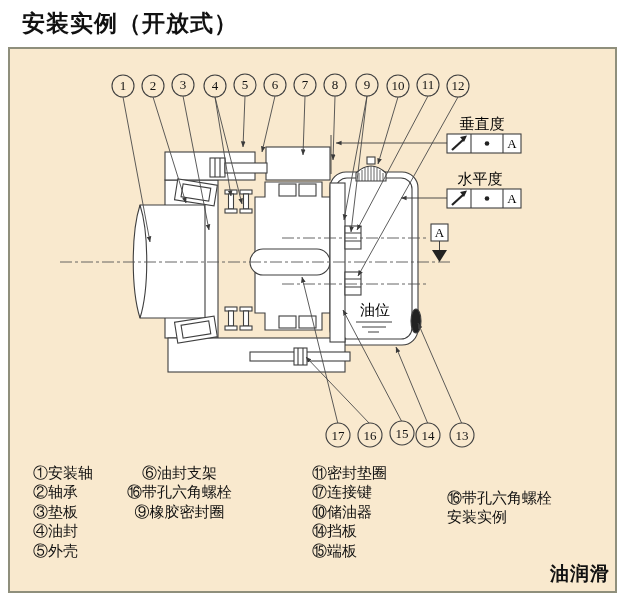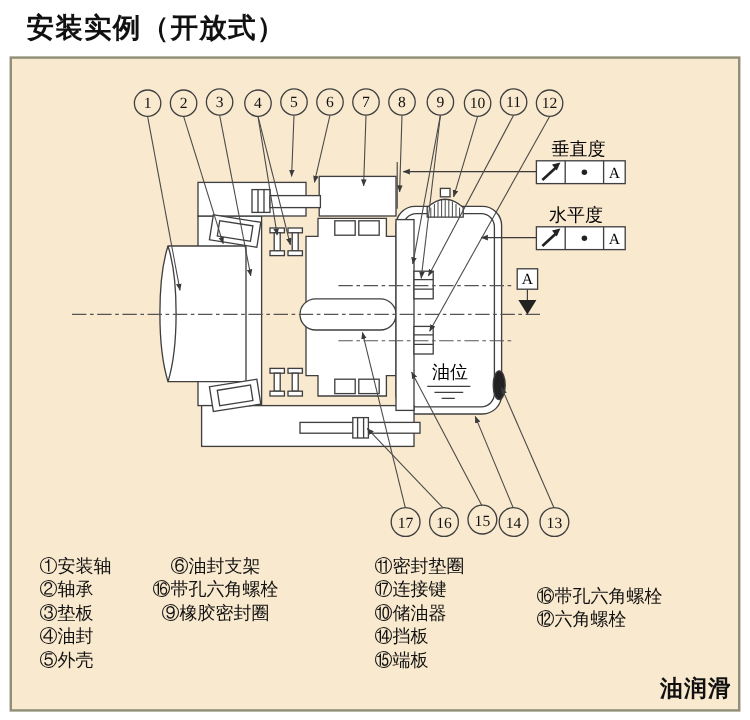--- a/index.html
+++ b/index.html
@@ -234,17 +234,17 @@
   </div>
   <div class="col col3">
     <div>⑪密封垫圈</div>
     <div>⑰连接键</div>
     <div>⑩储油器</div>
     <div>⑭挡板</div>
     <div>⑮端板</div>
   </div>
   <div class="col col4">
     <div>⑯带孔六角螺栓</div>
-    <div>⑫六角螺栓</div>
+    <div>安装实例</div>
   </div>
 </div>
 
 <div class="corner-label">油润滑</div>
 
 </body></html>

